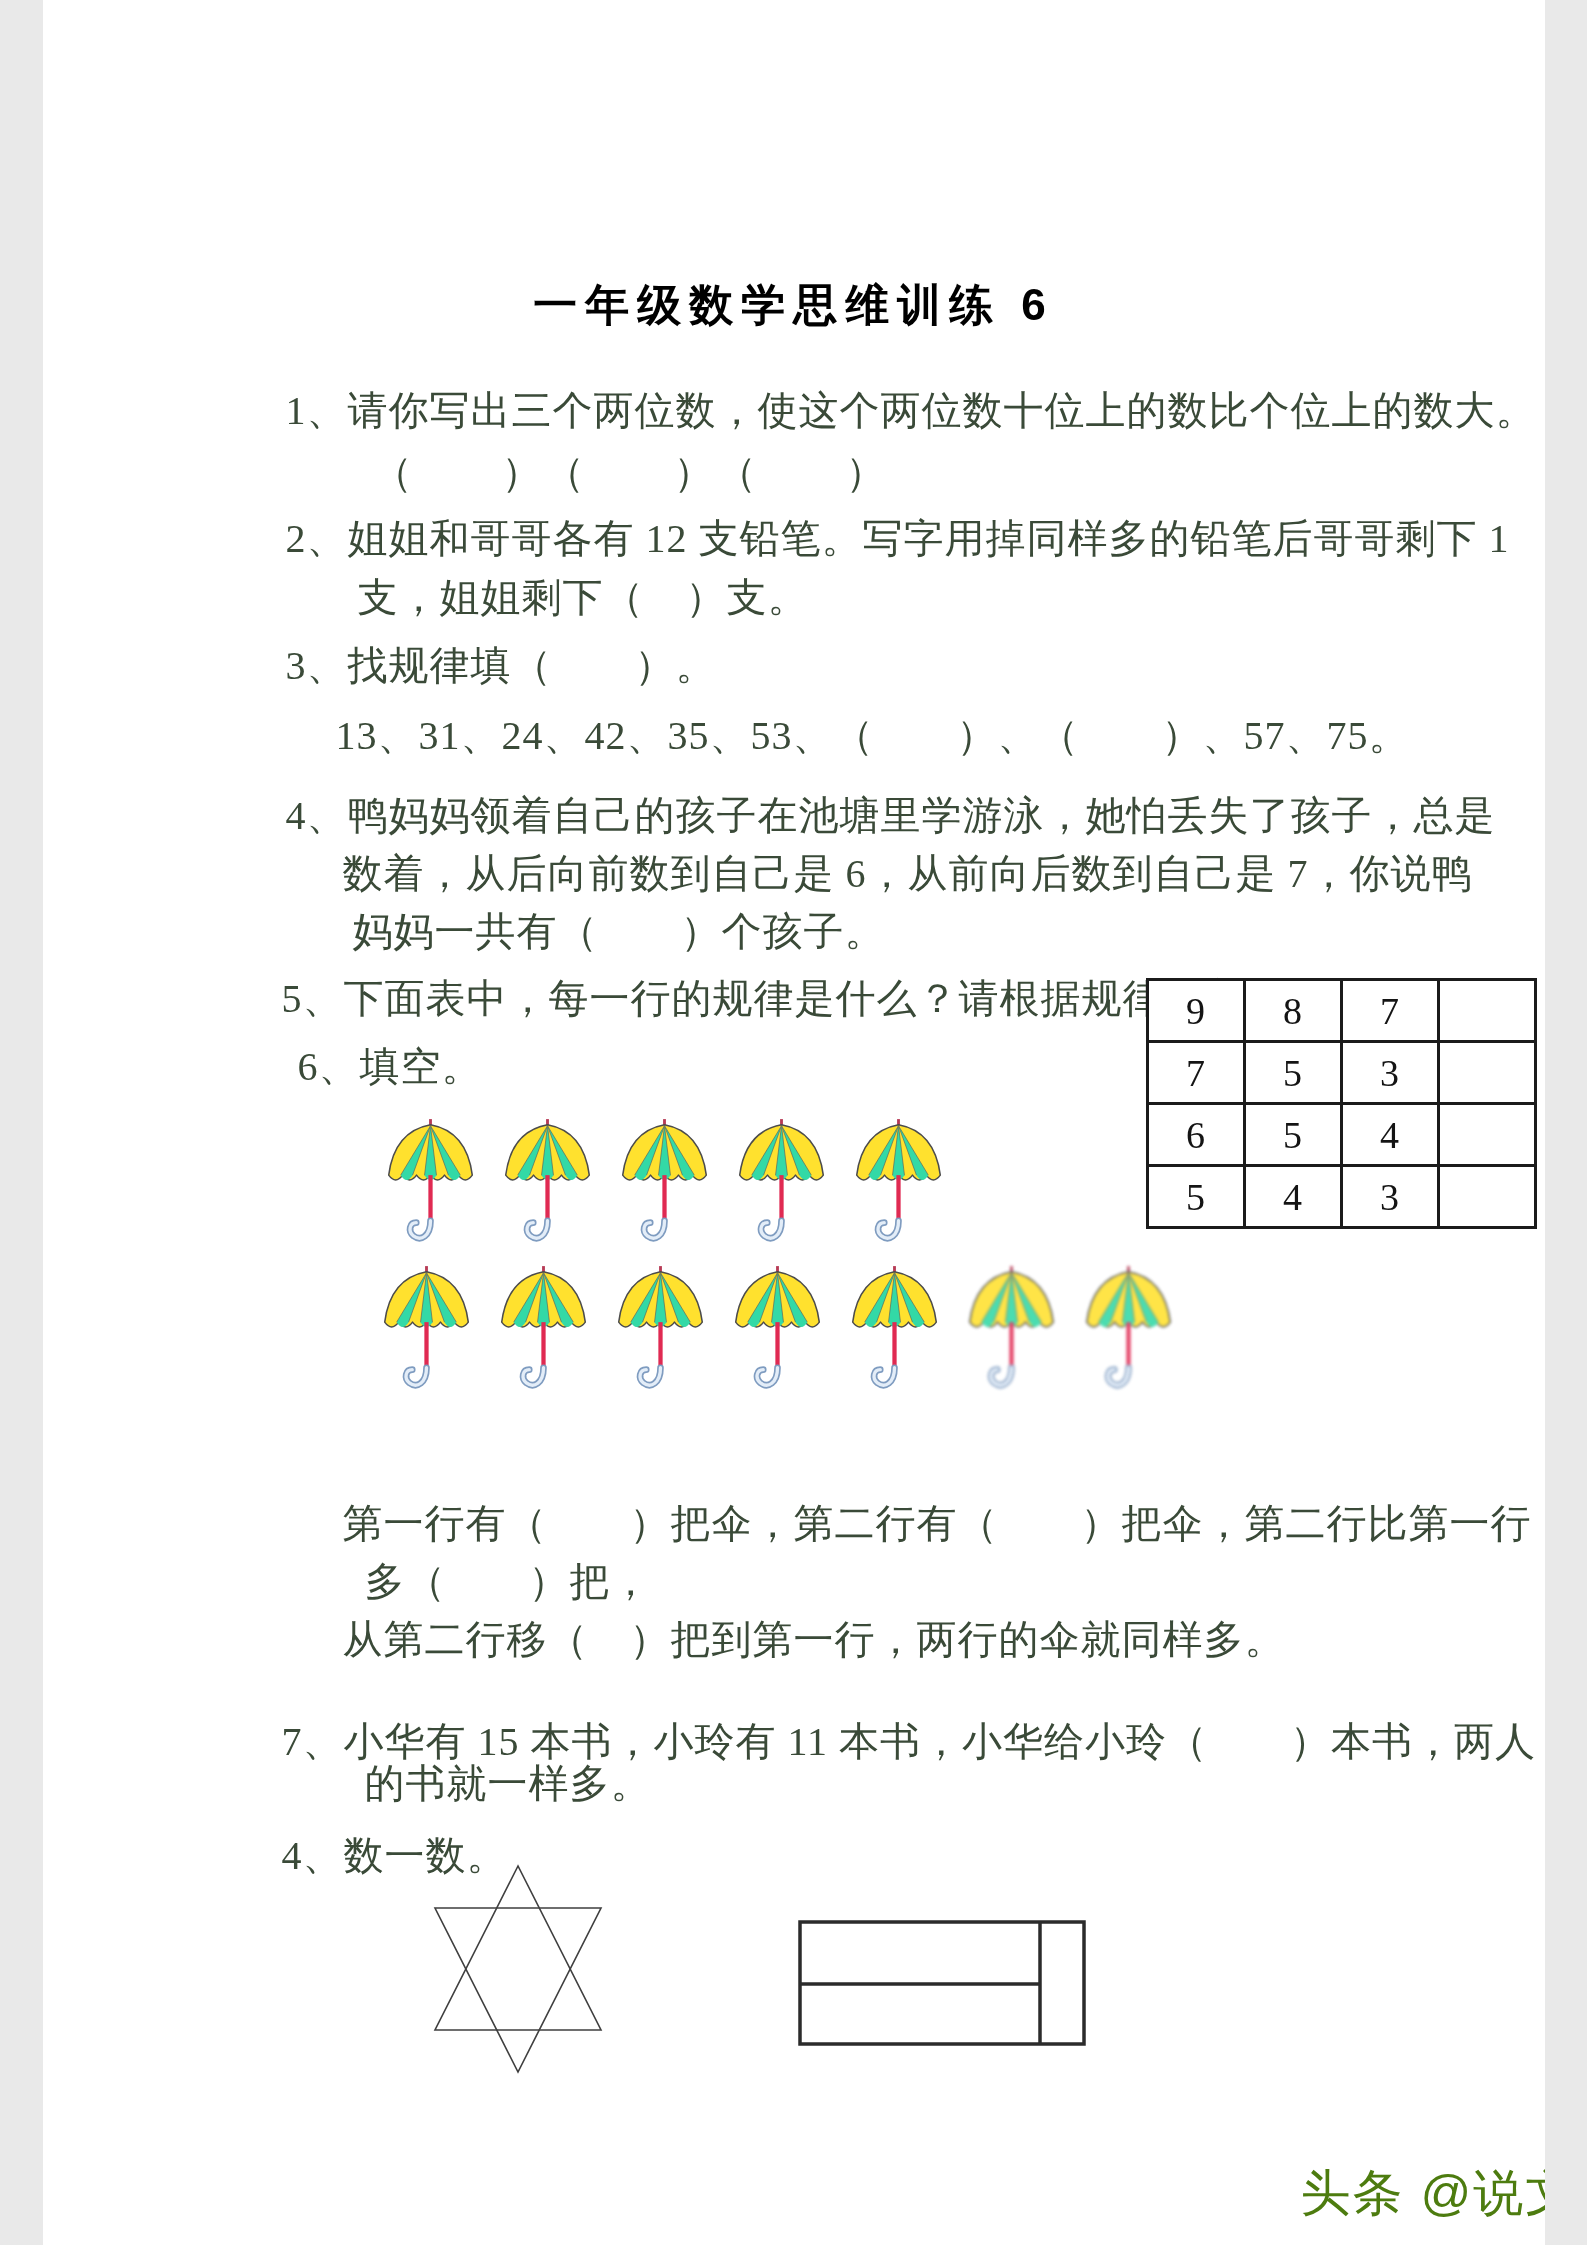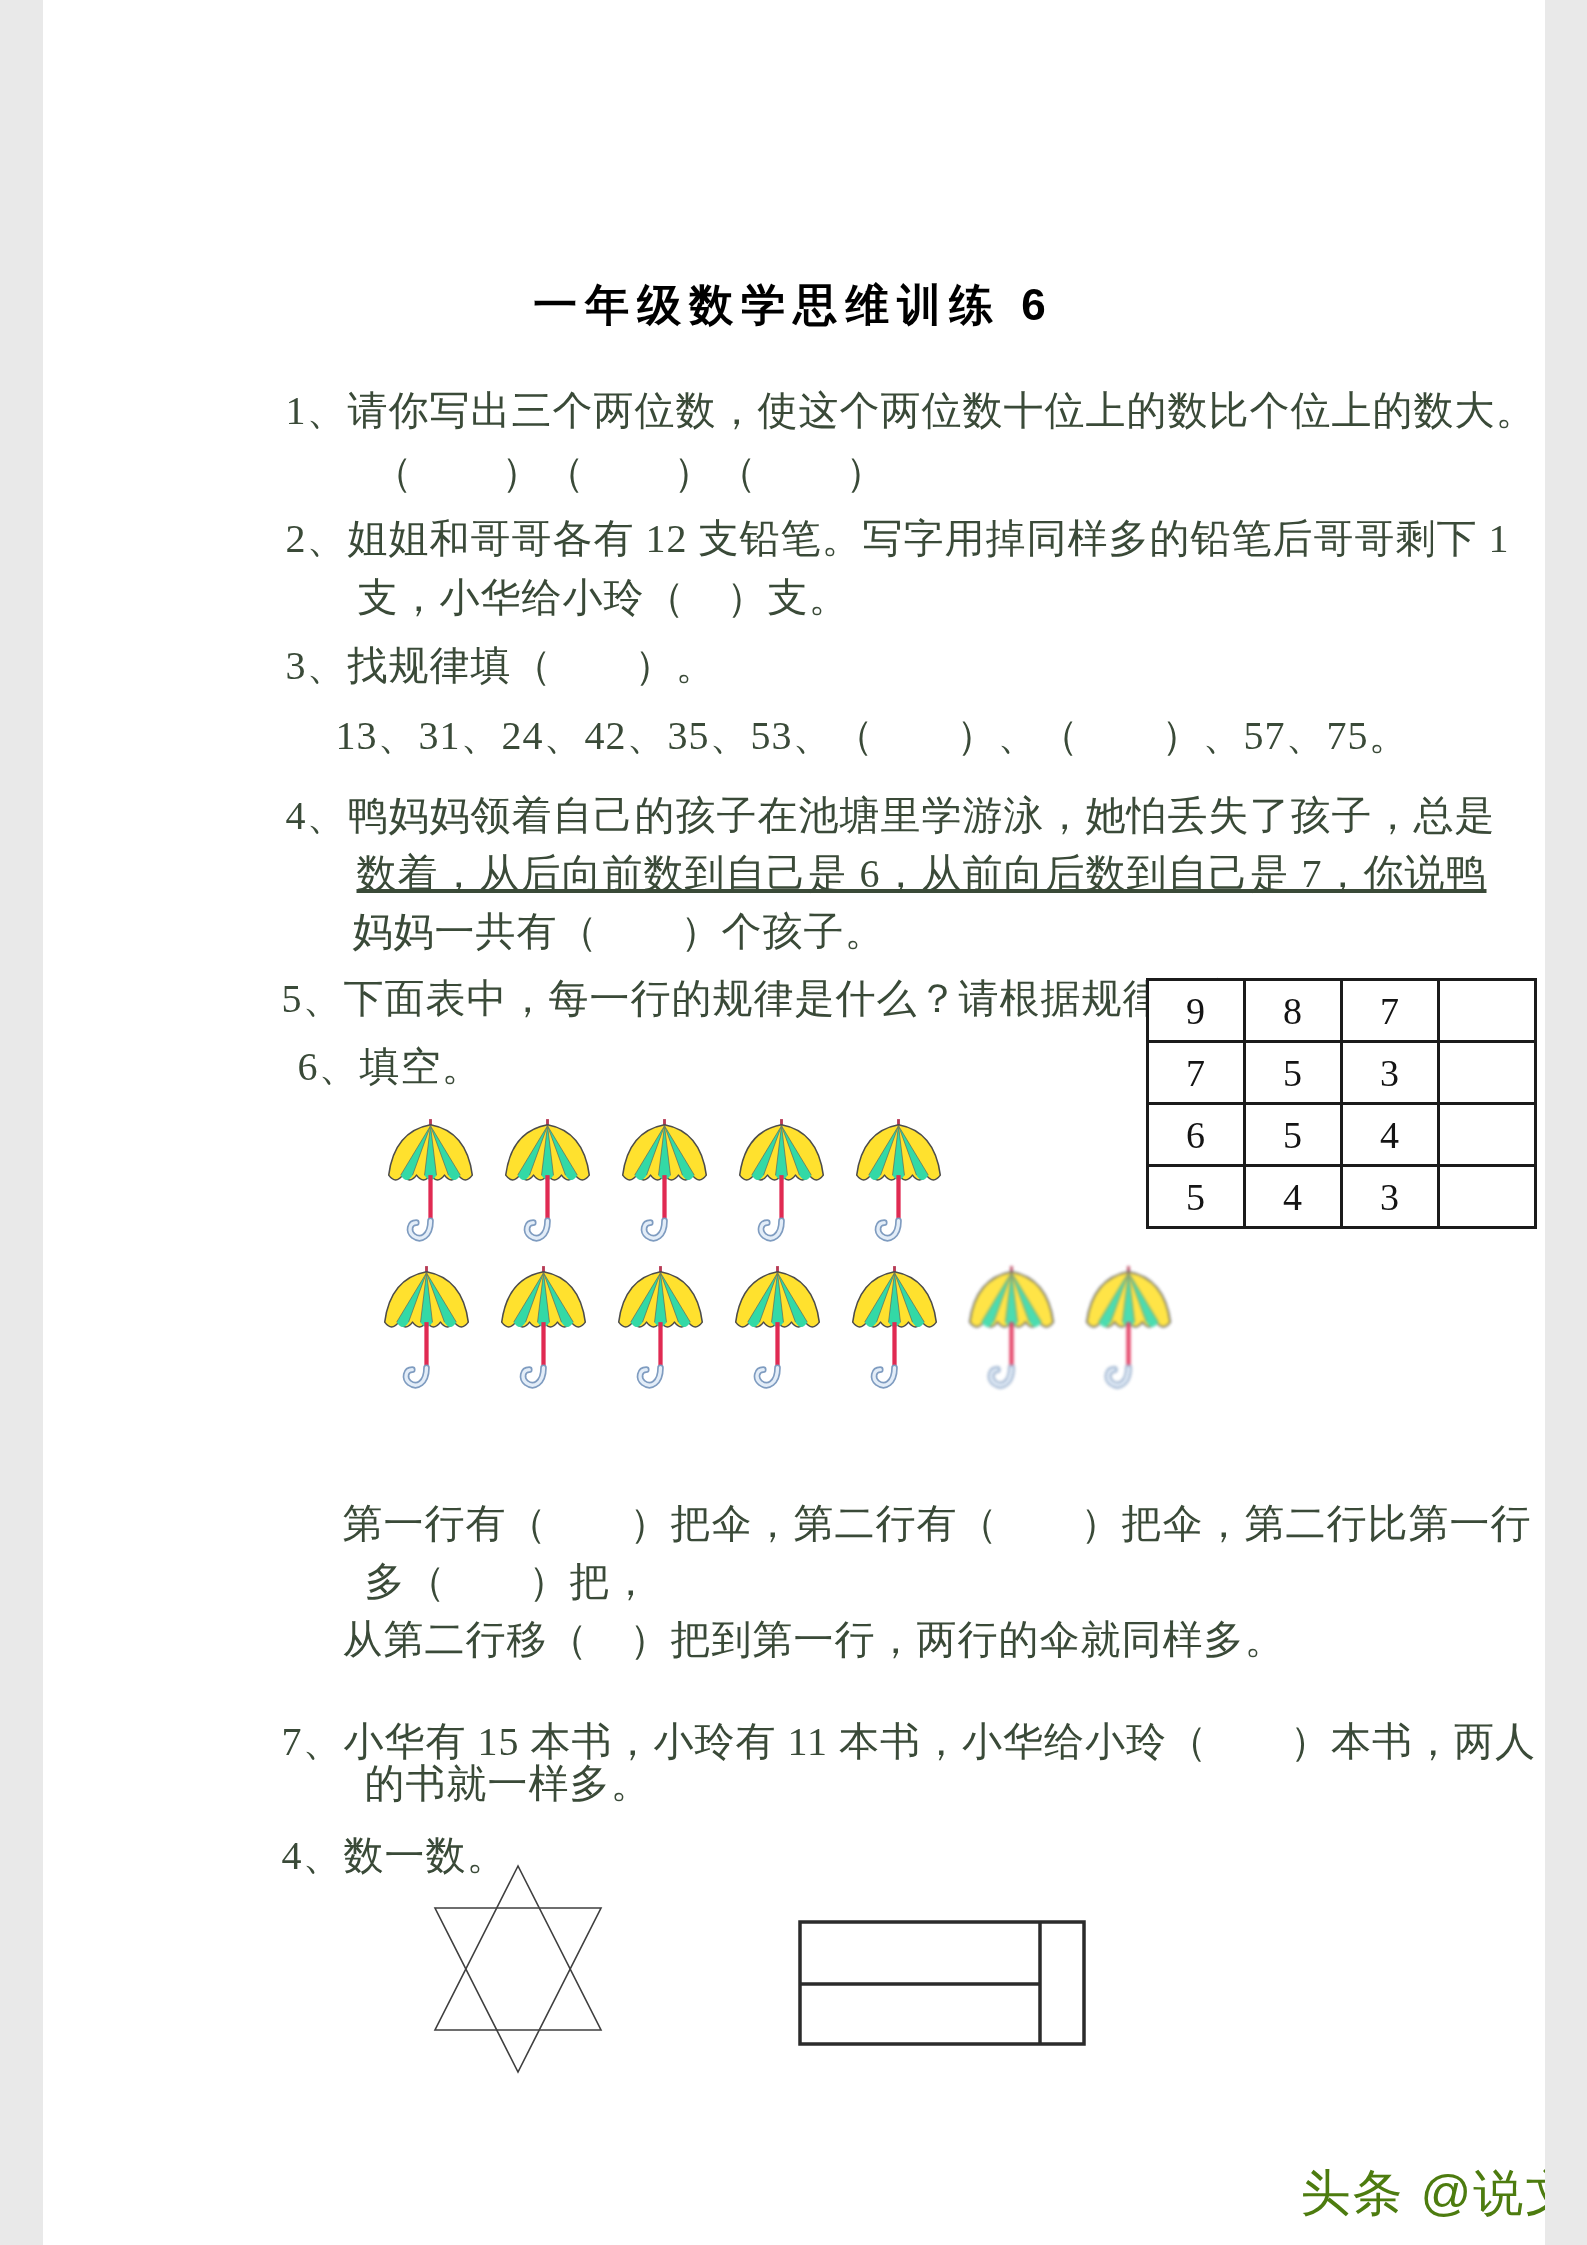--- a/index.html
+++ b/index.html
@@ -14,21 +14,21 @@
     font-size:44px;font-weight:700;color:#000;letter-spacing:8px;
   }
   .line{position:absolute;font-size:40px;white-space:nowrap;letter-spacing:1px;z-index:1;}
   .l-q1 {left:243px;top:383px;}
   .l-q1b{left:330px;top:445px;letter-spacing:3px;}
   .l-q2a{left:243px;top:511px;}
   .l-q2b{left:315px;top:570px;}
   .l-q3 {left:243px;top:638px;}
   .l-q3s{left:293px;top:708px;}
   .l-q4a{left:243px;top:788px;}
-  .l-q4b{left:314px;top:846px;text-decoration:underline;}
+  .l-q4b{left:300px;top:846px;}
   .l-q4c{left:310px;top:904px;}
   .l-q5 {left:239px;top:971px;}
   .l-q6 {left:243px;top:1039px;margin-left:12px;}
   .l-f1 {left:300px;top:1496px;}
   .l-f2 {left:322px;top:1554px;}
   .l-f3 {left:300px;top:1612px;}
   .l-q7a{left:239px;top:1698px;margin-top:16px;}
   .l-q7b{left:322px;top:1756px;}
   .l-q8 {left:239px;top:1828px;}
 
@@ -63,21 +63,21 @@
 </head>
 <body>
 
 <div class="page">
 
   <h1 class="title">一年级数学思维训练 6</h1>
 
   <div class="line l-q1">1、请你写出三个两位数，使这个两位数十位上的数比个位上的数大。</div>
   <div class="line l-q1b">（　　）（　　）（　　）</div>
   <div class="line l-q2a">2、姐姐和哥哥各有 12 支铅笔。写字用掉同样多的铅笔后哥哥剩下 1</div>
-  <div class="line l-q2b">支，小华给小玲（　）支。</div>
+  <div class="line l-q2b">支，姐姐剩下（　）支。</div>
   <div class="line l-q3">3、找规律填（　　）。</div>
   <div class="line l-q3s">13、31、24、42、35、53、（　　）、（　　）、57、75。</div>
   <div class="line l-q4a">4、鸭妈妈领着自己的孩子在池塘里学游泳，她怕丢失了孩子，总是</div>
   <div class="line l-q4b">数着，从后向前数到自己是 6，从前向后数到自己是 7，你说鸭</div>
   <div class="line l-q4c">妈妈一共有（　　）个孩子。</div>
   <div class="line l-q5">5、下面表中，每一行的规律是什么？请根据规律接着写</div>
   <div class="line l-q6">6、填空。</div>
   <div class="line l-f1">第一行有（　　）把伞，第二行有（　　）把伞，第二行比第一行</div>
   <div class="line l-f2">多（　　）把，</div>
   <div class="line l-f3">从第二行移（　）把到第一行，两行的伞就同样多。</div>

